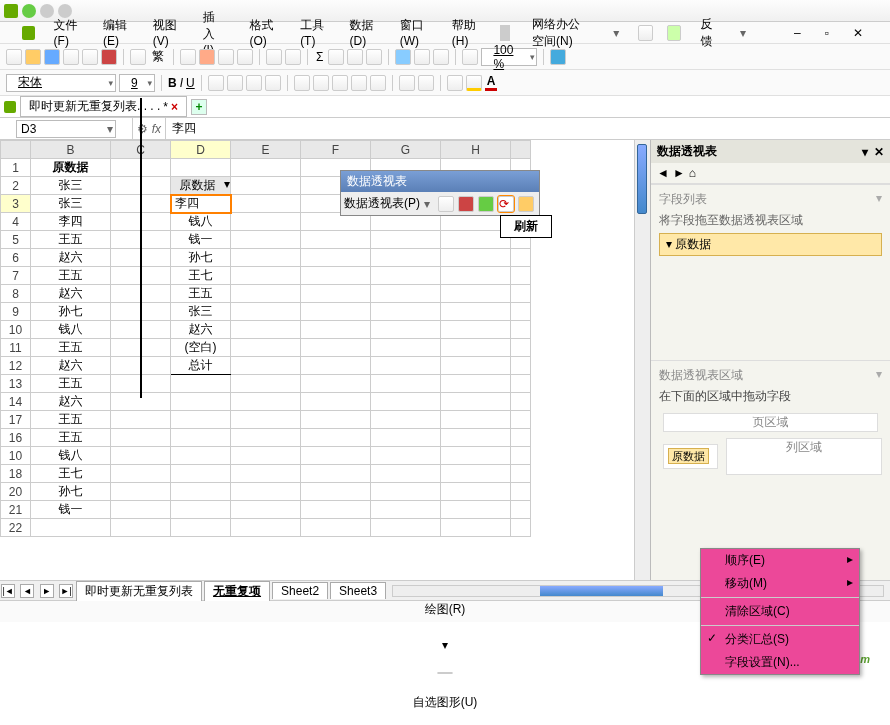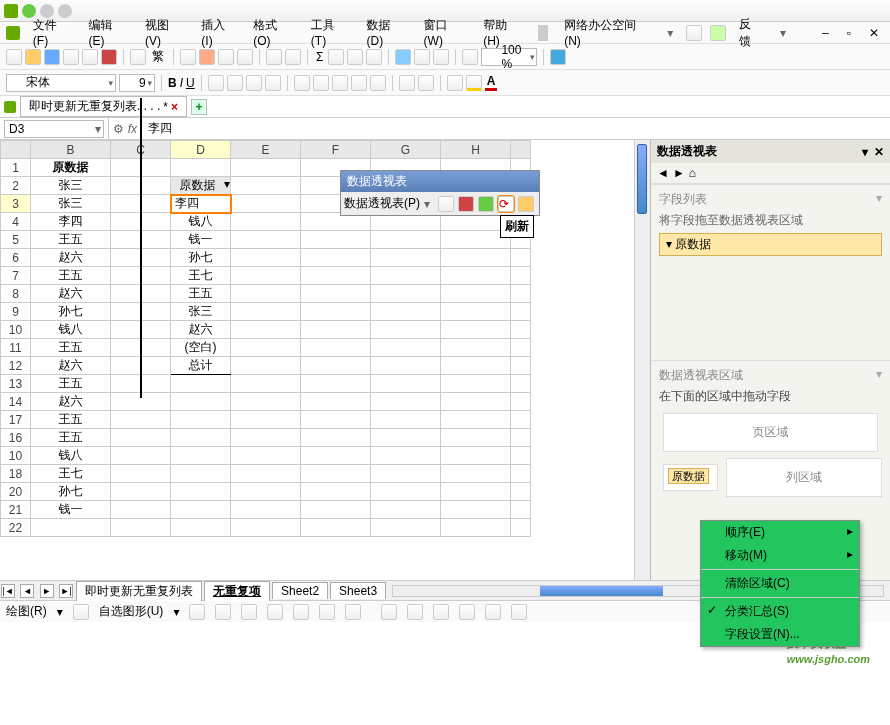--- a/index.html
+++ b/index.html
@@ -3,75 +3,75 @@
 <meta charset="utf-8">
 <style>
 * { box-sizing: border-box; margin: 0; padding: 0; font-family: "宋体", SimSun, sans-serif; font-size: 12px; }
 body { background: #fff; width: 890px; height: 725px; overflow: hidden; position: relative; }
 .titlebar { height: 22px; background: linear-gradient(#fdfdfd,#f0f0f0); display: flex; align-items: center; padding: 0 4px; border-bottom: 1px solid #ccc; }
 .titlebar .ico { width: 14px; height: 14px; background: #6a0; border-radius: 2px; margin-right: 4px; display:inline-block; }
 .titlebar .title { flex: 1; font-weight: bold; }
 .win-controls { display: flex; gap: 4px; }
 .win-controls span { width: 14px; height: 14px; border-radius: 50%; display: inline-block; }
 .min-btn { background: #6c4; } .max-btn,.close-btn { background: #ccc; }
-.menubar { height: 22px; display: flex; align-items: center; padding: 0 6px; gap: 8px; border-bottom: 1px solid #e0e0e0; background: #fafafa; }
+.menubar { height: 22px; display: flex; align-items: center; padding: 0 22px; gap: 14px; border-bottom: 1px solid #e0e0e0; background: #fafafa; }
 .menubar span { padding: 2px 5px; cursor: default; }
 .tb-icon { width: 16px; height: 16px; display: inline-block; border: 1px solid #ccc; background: linear-gradient(#fff,#eee); border-radius: 2px; }
 .menubar .sep, .toolbar .sep { width: 1px; height: 16px; background: #ccc; margin: 0 3px; }
 .toolbar { height: 26px; display: flex; align-items: center; padding: 0 6px; gap: 3px; border-bottom: 1px solid #e0e0e0; background: #fafafa; }
-.selbox { border: 1px solid #bbb; background: #fff; height: 18px; padding: 0 14px 0 19px; display: inline-flex; align-items: center; position: relative; }
+.selbox { border: 1px solid #bbb; background: #fff; height: 18px; padding: 0 14px 0 11px; display: inline-flex; align-items: center; position: relative; text-decoration: underline; }
 .selbox:after { content: "▾"; position: absolute; right: 2px; font-size: 9px; color: #666; }
 .doc-tabs { height: 22px; display: flex; align-items: center; background: #fff; border-bottom: 1px solid #ccc; padding: 0 4px; gap: 4px; }
 .doc-tab { border: 1px solid #bbb; background: #fff; padding: 1px 8px; display:flex; align-items:center; gap:3px; }
 .doc-tab .x { color:#c00; font-weight:bold; }
 .addtab { width:16px; height:16px; border:1px solid #bbb; background:#dfe; color:#080; display:flex; align-items:center; justify-content:center; font-weight:bold; }
 .formula-bar { height: 22px; display: flex; align-items: center; border-bottom: 1px solid #ccc; }
-.namebox { width: 100px; border: 1px solid #bbb; background:#fff; height:18px; margin:0 4px; padding:0 4px; display:flex; align-items:center; position:relative; }
+.namebox { width: 100px; border: 1px solid #bbb; background:#fff; height:18px; margin:0 16px; padding:0 4px; display:flex; align-items:center; position:relative; }
 .namebox:after { content:"▾"; position:absolute; right:2px; color:#666; }
 .fx { padding: 0 4px; color:#666; border-left:1px solid #ccc; border-right:1px solid #ccc; height:100%; display:flex; align-items:center; gap:4px; }
 .fv { flex:1; padding:0 6px; }
 .workspace { display:flex; height: 440px; }
 .grid-area { flex:1; position:relative; overflow:hidden; }
 table.grid { border-collapse: collapse; table-layout: fixed; }
 table.grid td, table.grid th { border: 1px solid #ccc; height: 18px; text-align: center; background:#fff; overflow:hidden; white-space:nowrap; font-size: 12px;}
 table.grid th { background: #e8e8e8; font-weight: normal; color:#444; }
 .corner { width: 30px; }
 .rowhdr { width: 30px; background:#e8e8e8; color:#444; }
 .colB { width: 80px; } .colC { width:60px; } .colD { width:60px; } .colE,.colF,.colG,.colH { width:70px; } .colI { width:20px; }
 .sel-row th, .sel-row td.rowhdr { background:#ffc; }
 .sel-colhdr { background:#ffc !important; }
 .cell-sel { outline: 2px solid #ff8000; outline-offset:-1px; background:#fff; text-align:left !important; padding-left:4px; }
 .pivot-box { border:1px solid #999; }
 .pivot-corner { background:#e8e8e8; }
 .float-toolbar { position:absolute; left:340px; top:30px; width:200px; border:1px solid #888; background:#eee; }
 .float-toolbar .hdr { background: linear-gradient(#7a9fd6,#5a7fb6); color:#fff; padding:2px 6px; font-size:12px; }
 .float-toolbar .body { display:flex; align-items:center; gap:4px; padding:3px; }
-.tooltip-box { position:absolute; left:500px; top:75px; border:1px solid #000; background:#fff; padding:2px 4px; font-weight:bold; }
+.tooltip-box { position:absolute; left:500px; top:75px; border:1px solid #000; background:#fff; padding:2px 13px; font-weight:bold; }
 .right-panel { width:240px; border-left:1px solid #bbb; background:#f4f4ee; display:flex; flex-direction:column; }
 .rp-hdr { background:#e4e4dc; padding:3px 6px; display:flex; align-items:center; font-weight:bold; }
 .rp-hdr .sp { flex:1; }
 .rp-nav { padding:3px 6px; display:flex; gap:4px; border-bottom:1px solid #ddd; }
 .rp-section { padding:4px 8px; border-top:1px solid #ddd; }
 .rp-title { color:#888; padding:2px 0; display:flex; }
 .rp-title .sp { flex:1; } .rp-title:after { content:"▾"; color:#aaa; }
 .field-item { background:#ffe8a8; border:1px solid #d6b050; padding:2px 6px; margin-top:2px; }
 .field-item:before { content:"▾ "; }
-.drop-zone { border:1px solid #ddd; background:#fff; margin:6px 4px; padding:10px; text-align:center; color:#888; }
+.drop-zone { border:1px solid #ddd; background:#fff; margin:6px 4px; text-align:center; color:#888; }
 .drop-zone2 { border:1px solid #ddd; background:#fff; margin:6px 4px; padding:4px; }
 .chip { background:#ffe8a8; border:1px solid #d6b050; padding:1px 3px; font-size:11px; }
 .vscroll { width:16px; background:#eee; border-left:1px solid #ccc; position:relative; }
 .vscroll .thumb { position:absolute; top:4px; left:2px; width:10px; height:70px; background:linear-gradient(#8af,#48c); border:1px solid #369; border-radius:2px; }
 .sheet-tabs { height:20px; display:flex; align-items:center; border-top:1px solid #ccc; background:#f0f0f0; }
 .nav-btns span { border:1px solid #aaa; background:#fff; width:14px; height:14px; display:inline-flex; align-items:center; justify-content:center; margin:0 1px; font-size:9px; }
 .stab { border:1px solid #aaa; background:#fff; padding:1px 8px; margin-left:2px; border-bottom:none; }
 .stab.active { font-weight:bold; text-decoration:underline; }
 .hscroll { flex:1; margin:0 6px; height:12px; background:#eee; border:1px solid #ccc; position:relative; }
 .hscroll .thumb { position:absolute; left:30%; width:25%; height:100%; background:linear-gradient(#8af,#48c); }
-.status-bar { height:22px; display:flex; align-items:center; border-top:1px solid #ccc; background:#fafafa; padding:0 6px; gap:10px; }
-.context-menu { position:absolute; right:30px; top:520px; width:160px; background:#22c55e; border:1px solid #888; box-shadow:2px 2px 4px rgba(0,0,0,.3); z-index:50; }
+.status-bar { height:22px; display:flex; align-items:center; border-top:1px solid #ccc; background:#fafafa; padding:0 6px; gap:20px;flex-direction:column; }
+.context-menu { position:absolute; right:30px; top:548px; width:160px; background:#ec4899; border:1px solid #888; box-shadow:2px 2px 4px rgba(0,0,0,.3); z-index:50; }
 .context-menu .mi { padding:3px 20px 3px 24px; position:relative; }
 .context-menu .mi.arrow:after { content:"▸"; position:absolute; right:6px; }
 .context-menu hr { border:none; border-top:1px solid #ccc; margin:2px 0; }
 .context-menu .chk:before { content:"✓"; position:absolute; left:6px; }
 .arrow-line { position:absolute; border-left:2px solid #000; }
 .watermark { position:absolute; right:20px; bottom:60px; font-size:22px; font-weight:bold; color:#5a9e2f; font-style:italic; }
 .watermark .url { font-size:11px; color:#5a9e2f; display:block; text-align:right; }
 .bold { font-weight:bold; }
 </style>
 </head>

